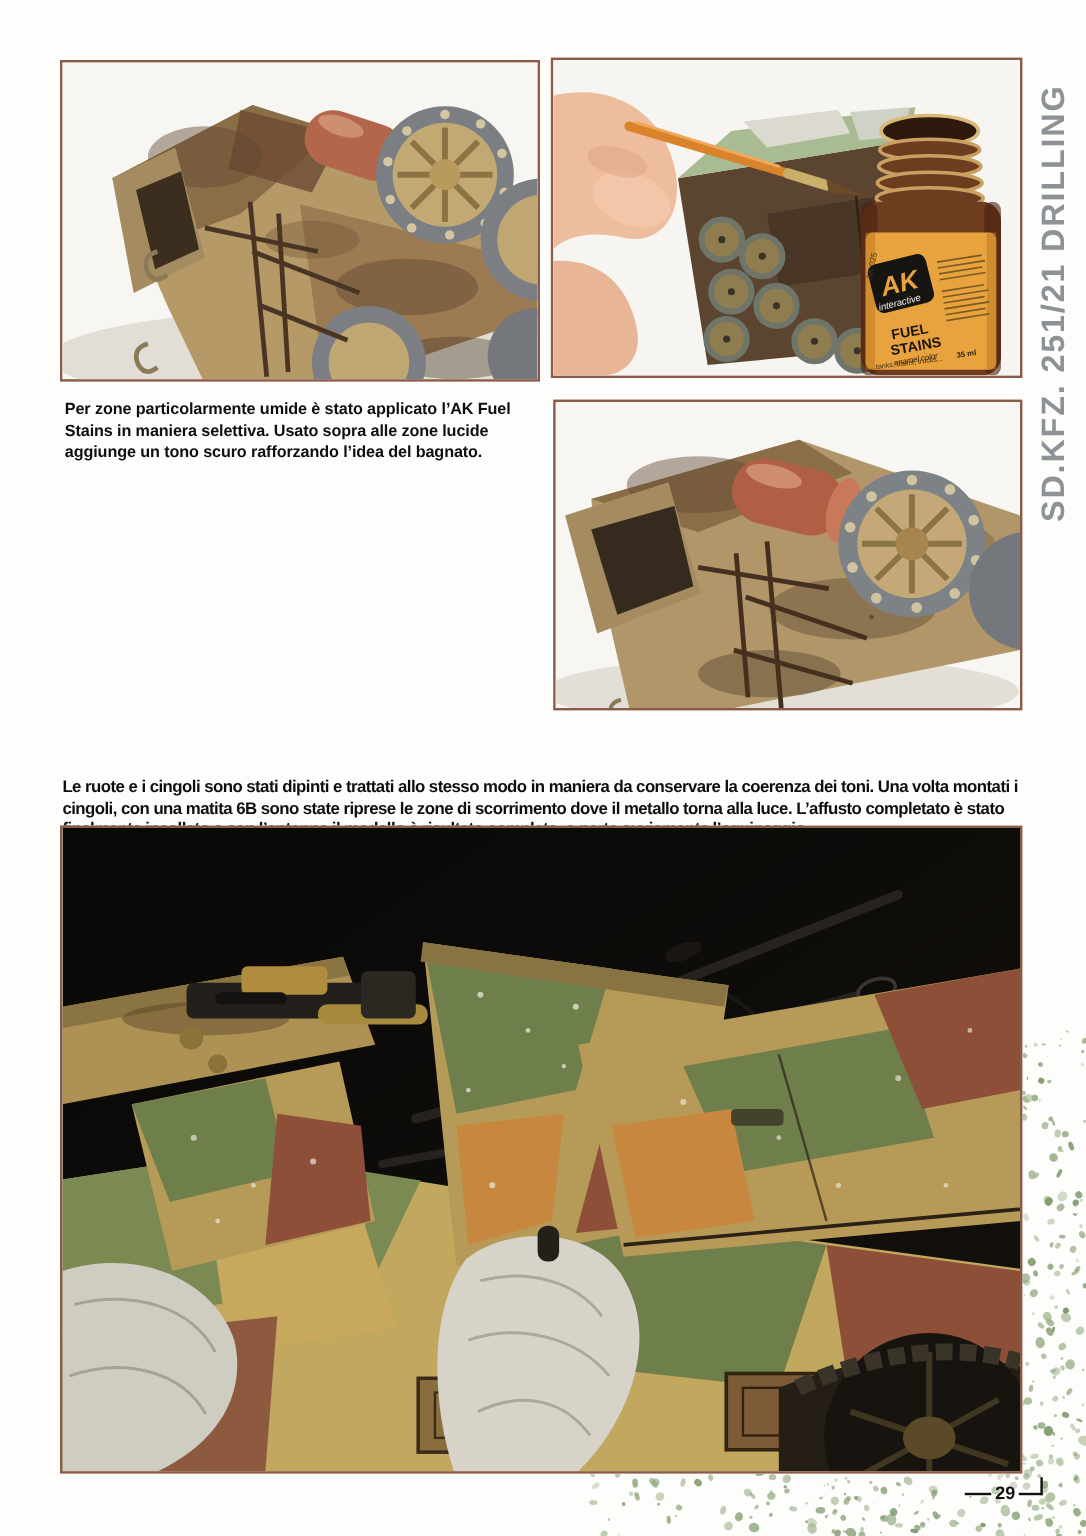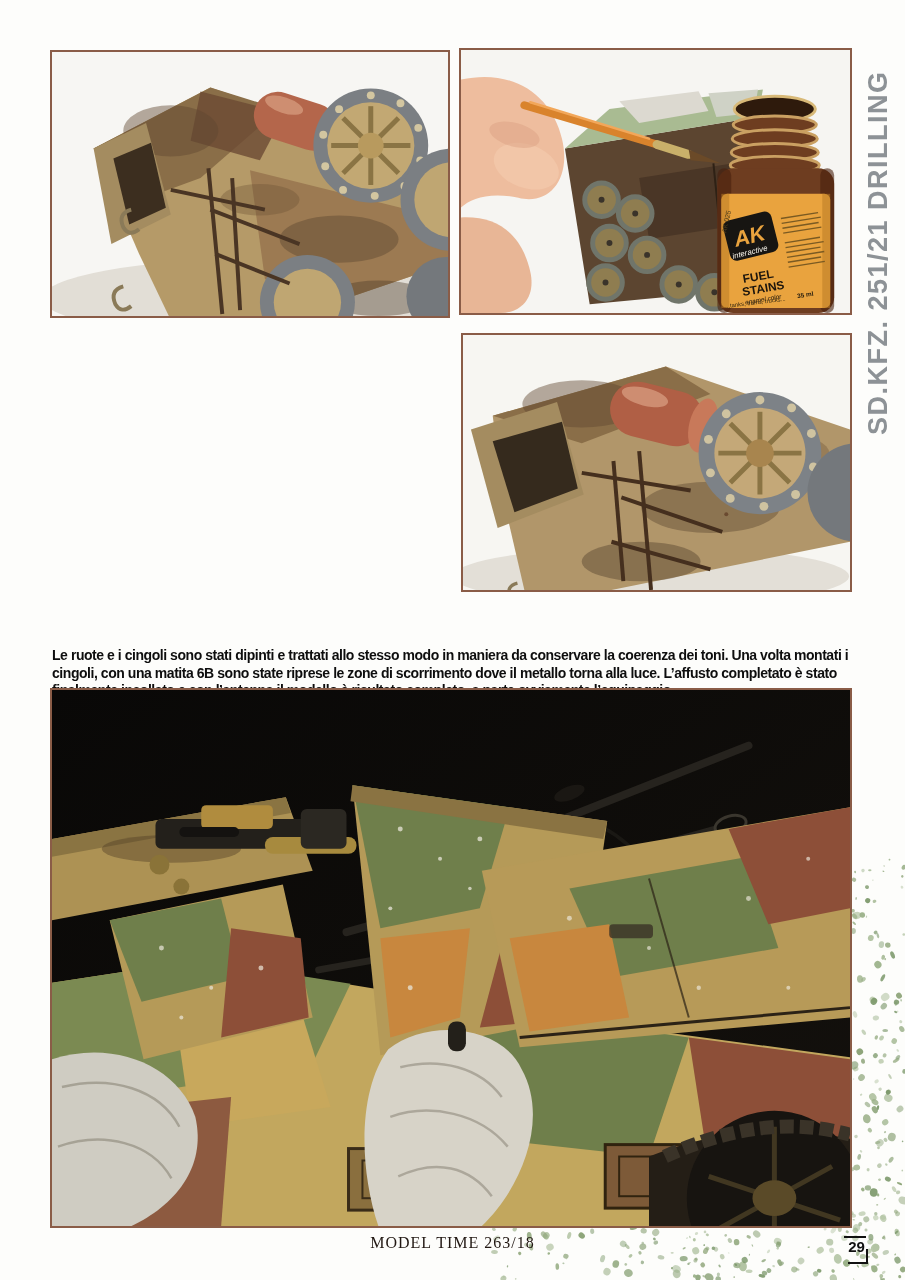--- a/index.html
+++ b/index.html
@@ -38,21 +38,20 @@
   #speckle-right{left:852px;top:858px;width:53px;height:422px;}
   #speckle-bottom{left:490px;top:1228px;width:415px;height:52px;}
   .footer-journal{
     position:absolute;left:0;top:1234px;width:100%;text-align:center;
     font-family:"Liberation Serif","DejaVu Serif",serif;
     font-size:16px;letter-spacing:1px;color:#221813;
   }
   .pageno{
     position:absolute;right:36px;top:1236px;display:flex;align-items:center;
     z-index:3;
-    flex-direction:column;
   }
   .pageno .dash{display:inline-block;width:22px;height:0;border-top:2px solid #111;margin-right:3px;}
   .pageno .num{font-weight:bold;font-size:15px;color:#111;}
   .pageno .corner{display:inline-block;width:18px;height:13px;margin-left:3px;
     border-bottom:2px solid #111;border-right:2px solid #111;transform:translateY(-6px);}
 </style>
 </head>
 <body>
 
 <div class="page">
@@ -206,20 +205,21 @@
             <line x1="328" y1="213" x2="362" y2="213"></line>
               <line x1="328" y1="218" x2="365" y2="218"></line>
           </g>
           <text x="340" y="252" font-size="6.5" font-weight="bold" font-family="Liberation Sans,sans-serif" fill="#2a2010" transform="rotate(-9 340 252)">35 ml</text>
           <text x="267" y="262" font-size="6" font-family="Liberation Sans,sans-serif" fill="#3a2c14" transform="rotate(-7 267 262)">...tanks, trains, trucks...</text>
         </g>
       </g>
     </svg>
   </figure>
 
+  <div class="caption">Per zone particolarmente umide è stato applicato l’AK Fuel Stains in maniera selettiva. Usato sopra alle zone lucide aggiunge un tono scuro rafforzando l’idea del bagnato.</div>
 
   <figure class="photo" id="photo-underside-2" style="margin:0">
     <svg viewBox="0 0 391 259" preserveAspectRatio="none">
       <rect width="391" height="259" fill="#f7f6f2"></rect>
       <ellipse cx="190" cy="245" rx="200" ry="30" fill="#e3dfd7"></ellipse>
       <g>
         <path d="M30,82 L205,32 L391,96 L391,210 L150,259 L62,259 L42,172 Z" fill="#b1966a"></path>
         <path d="M30,82 L205,32 L250,60 L120,110 Z" fill="#8a6e48"></path>
         <ellipse cx="120" cy="70" rx="60" ry="24" fill="#5f4631" opacity="0.45"></ellipse>
         <ellipse cx="250" cy="175" rx="70" ry="26" fill="#55402c" opacity="0.4"></ellipse>
@@ -674,20 +674,19 @@
       <ellipse cx="395.8" cy="24.4" rx="3.3" ry="2.2" transform="rotate(158 395.8 24.4)" fill="#7e9a6d" opacity="0.45"></ellipse>
       <ellipse cx="258.7" cy="8.9" rx="2.3" ry="1.6" transform="rotate(203 258.7 8.9)" fill="#8da478" opacity="0.75"></ellipse>
       <ellipse cx="56.3" cy="9.2" rx="2.5" ry="2.4" transform="rotate(266 56.3 9.2)" fill="#9cb28a" opacity="0.68"></ellipse>
       <ellipse cx="41.0" cy="19.5" rx="3.1" ry="2.0" transform="rotate(250 41.0 19.5)" fill="#93a981" opacity="0.74"></ellipse>
       <ellipse cx="75.9" cy="28.3" rx="2.4" ry="2.7" transform="rotate(113 75.9 28.3)" fill="#93a981" opacity="0.77"></ellipse>
       <ellipse cx="228.4" cy="46.4" rx="1.6" ry="2.0" transform="rotate(359 228.4 46.4)" fill="#7e9a6d" opacity="0.51"></ellipse>
       <ellipse cx="307.6" cy="41.3" rx="2.0" ry="1.2" transform="rotate(17 307.6 41.3)" fill="#93a981" opacity="0.60"></ellipse>
       <ellipse cx="217.3" cy="6.8" rx="1.3" ry="1.6" transform="rotate(112 217.3 6.8)" fill="#b3c4a4" opacity="0.89"></ellipse>
     </svg>
 
-  <div class="footer-journal">MODEL TIME 263/18</div>
   <div class="pageno">
     <span class="dash"></span>
     <span class="num">29</span>
     <span class="corner"></span>
   </div>
 
 </div>
 
 </body></html>

